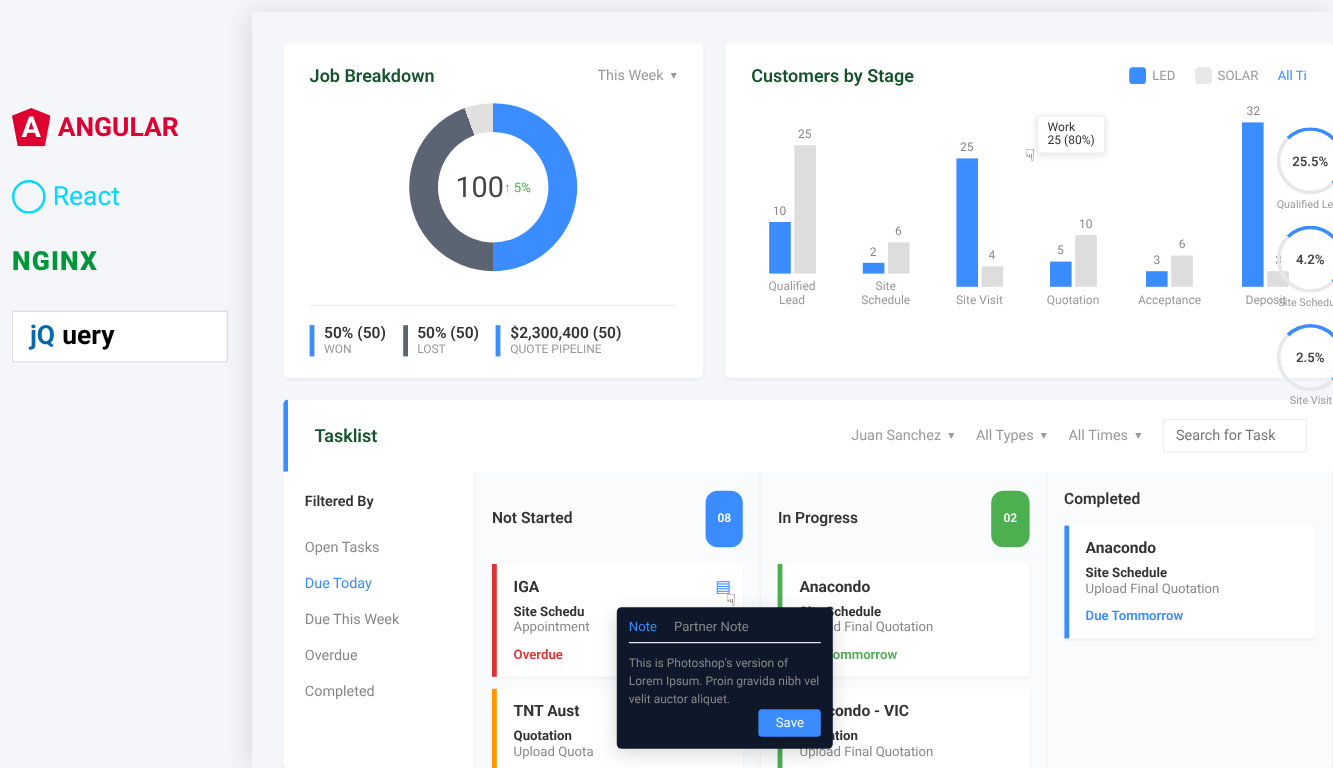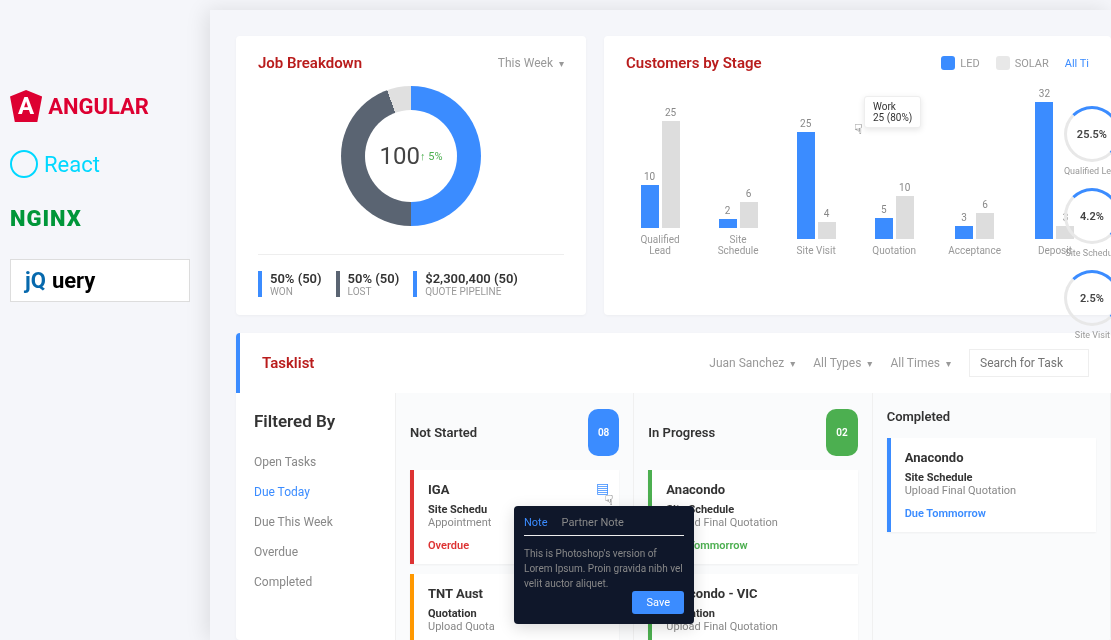--- a/index.html
+++ b/index.html
@@ -12,21 +12,21 @@
 .logo.react{color:#00d8ff;font-weight:400}
 .logo.react .atom{width:28px;height:28px;border:2px solid #00d8ff;border-radius:50%;position:relative}
 .logo.nginx{color:#009639;font-weight:900;letter-spacing:1px}
 .logo.jquery{color:#000;border:1px solid #ddd;padding:8px 14px;background:#fff;font-family:Georgia,serif}
 .logo.jquery .j{color:#0769ad}
 
 .dash{position:absolute;left:210px;top:10px;right:0;bottom:0;background:#f5f6fa;box-shadow:-4px 0 20px rgba(0,0,0,.1);padding:26px 0 0 26px;display:flex;flex-direction:column;gap:18px;overflow:hidden}
 .row{display:flex;gap:18px}
 .card{background:#fff;border-radius:4px;padding:18px 22px;box-shadow:0 1px 3px rgba(0,0,0,.04)}
 .card-head{display:flex;justify-content:space-between;align-items:center;margin-bottom:14px}
-.card-title{font-size:15px;font-weight:600;color:#b91c1c}
+.card-title{font-size:15px;font-weight:600;color:#14532d}
 .dd{color:#999;font-size:12px;display:flex;align-items:center;gap:6px;cursor:pointer}
 .dd::after{content:"▾";font-size:10px}
 
 
 .jb{width:350px}
 .donut-wrap{display:flex;justify-content:center;margin:10px 0 28px}
 .donut{width:140px;height:140px;border-radius:50%;background:conic-gradient(#3b8cff 0 180deg,#5a6472 180deg 340deg,#e0e0e0 340deg 360deg);display:flex;align-items:center;justify-content:center}
 .donut-inner{width:92px;height:92px;background:#fff;border-radius:50%;display:flex;flex-direction:row;align-items:center;justify-content:center}
 .donut-val{font-size:24px;font-weight:400;color:#444}
 .donut-sub{font-size:11px;color:#4caf50}
@@ -59,21 +59,21 @@
 .gauge{width:56px;height:56px;border-radius:50%;border:3px solid #e8e8e8;border-top-color:#3b8cff;border-right-color:#3b8cff;display:flex;align-items:center;justify-content:center;font-size:11px;font-weight:600;color:#444;position:relative}
 .gauge-l{font-size:9px;color:#999;text-align:center;margin-top:4px}
 
 
 .tasklist{background:#fff;border-radius:4px;box-shadow:0 1px 3px rgba(0,0,0,.04);flex:1;display:flex;flex-direction:column;overflow:hidden}
 .tl-head{display:flex;justify-content:space-between;align-items:center;padding:16px 22px;border-left:4px solid #3b8cff}
 .tl-controls{display:flex;align-items:center;gap:18px;font-size:12px;color:#999}
 .search{border:1px solid #eee;padding:6px 10px;font-size:12px;color:#aaa;width:120px}
 .tl-body{display:flex;flex:1;overflow:hidden}
 .filter{width:160px;padding:18px;border-right:1px solid #f0f0f0}
-.filter h4{font-size:17px;font-weight:600;margin-bottom:16px;color:#333}
+.filter h4{font-size:12px;font-weight:600;margin-bottom:16px;color:#333}
 .filter-item{padding:8px 0;font-size:12px;color:#888;cursor:pointer}
 .filter-item.active{color:#3b8cff}
 .cols{display:flex;flex:1}
 .col{flex:1;padding:16px 14px;border-right:1px solid #f0f0f0;background:#fafbfc}
 .col-head{display:flex;justify-content:space-between;align-items:center;margin-bottom:14px}
 .col-title{font-size:13px;font-weight:600;color:#333}
 .badge{padding:18px 10px;border-radius:10px;color:#fff;font-size:10px;font-weight:600}
 .badge.blue{background:#3b8cff}
 .badge.green{background:#4caf50}
 .task{background:#fff;border-left:4px solid #d33;padding:12px 14px;margin-bottom:10px;box-shadow:0 1px 2px rgba(0,0,0,.05);position:relative}

